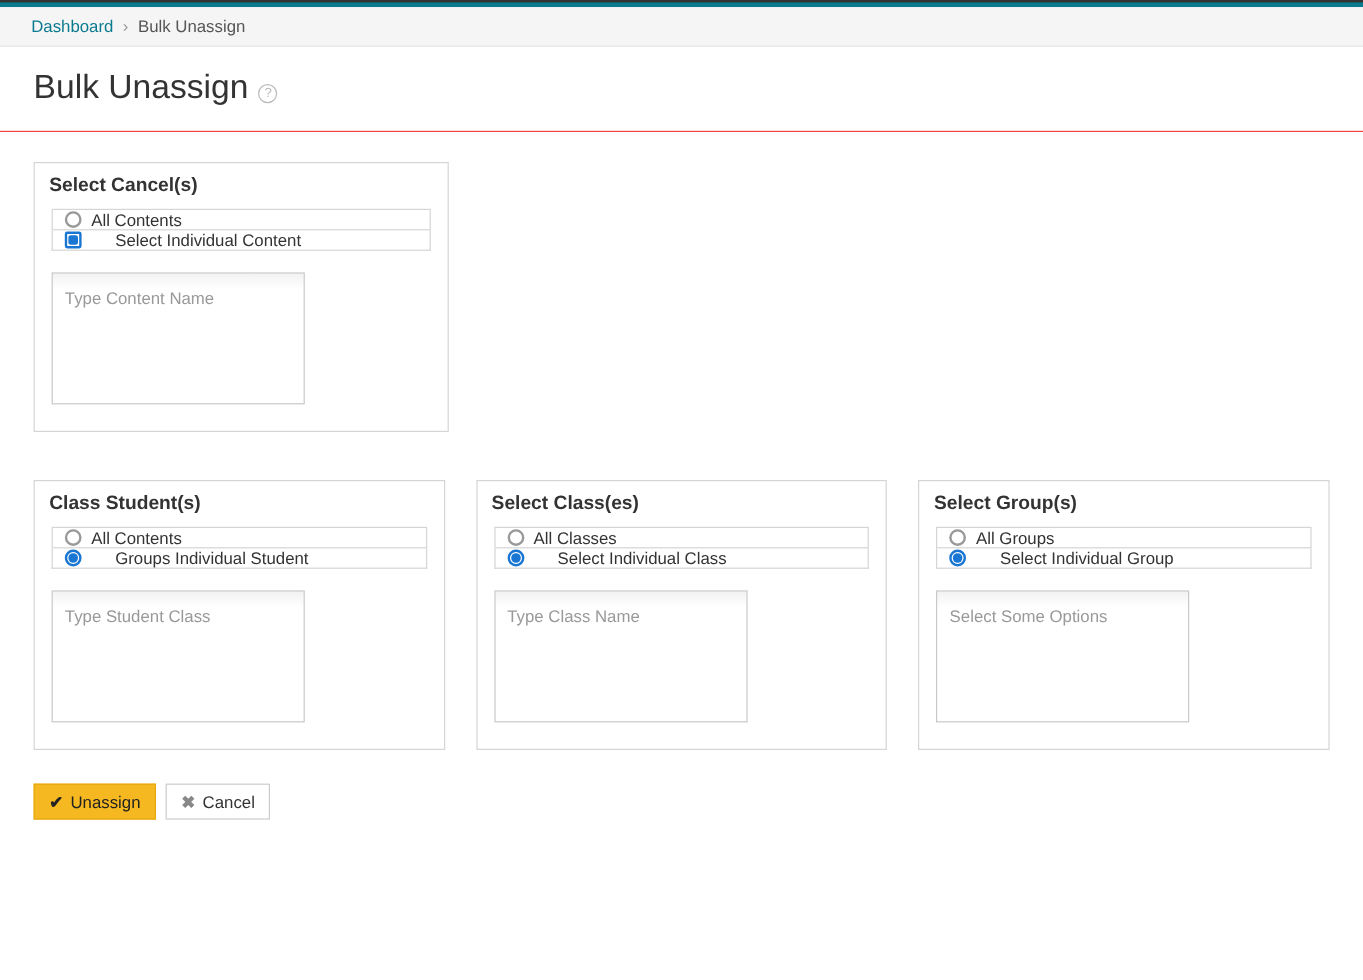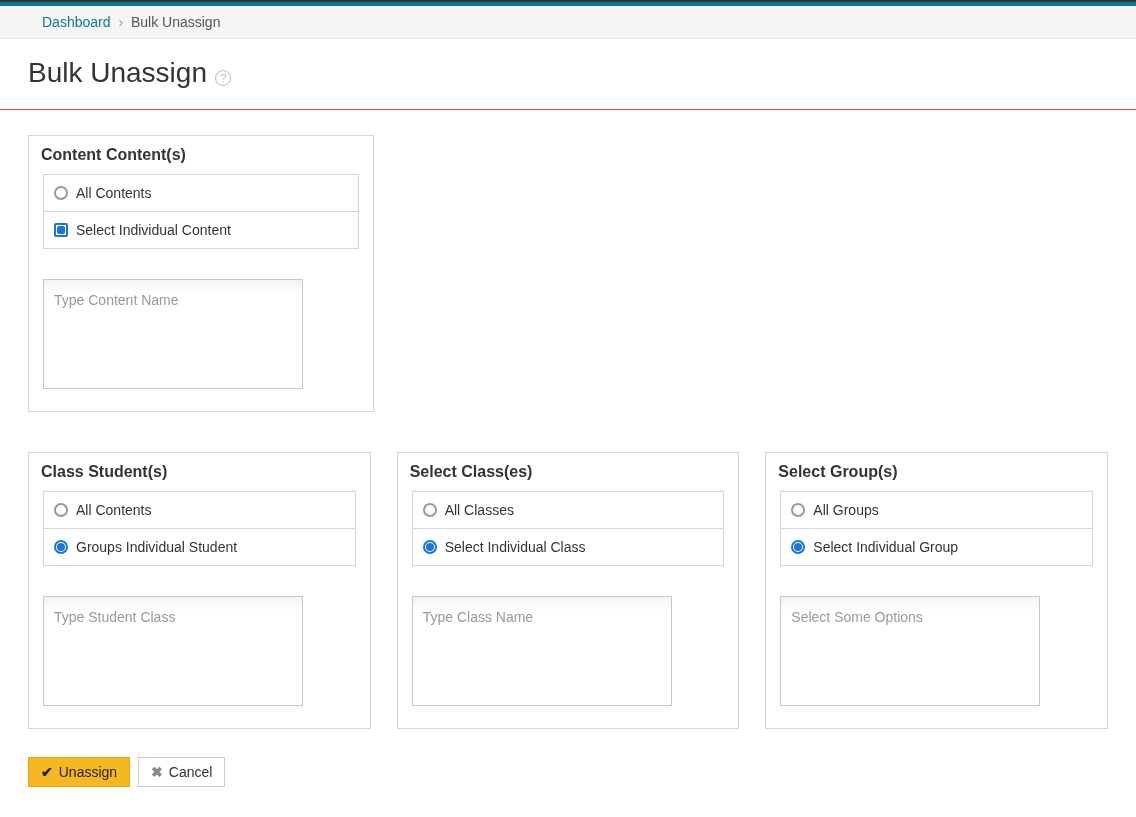--- a/index.html
+++ b/index.html
@@ -14,21 +14,21 @@
       height: 6px;
       background: #0a7a8f;
       border-top: 2px solid #333;
     }
     .breadcrumb {
       background: #f5f5f5;
       border-bottom: 1px solid #e5e5e5;
       padding: 8px 26px;
       font-size: 14px;
     }
-    .breadcrumb a { color: #0a7a8f; text-decoration: none; margin-left: 16px; }
+    .breadcrumb a { color: #0a7a8f; text-decoration: none; }
     .breadcrumb .sep { color: #999; margin: 0 4px; }
     .breadcrumb .cur { color: #555; }
     .page-title {
       padding: 18px 28px 20px;
       border-bottom: 1px solid #ef4444;
     }
     .page-title h1 {
       display: inline-block;
       font-size: 28px;
       font-weight: 400;
@@ -56,28 +56,28 @@
       font-size: 16px;
       font-weight: 600;
       color: #333;
       padding: 10px 12px 8px;
     }
     .panel-body { padding: 2px 14px 22px; }
     .radio-row {
       border: 1px solid #d5d5d5;
       display: flex;
       align-items: center;
-      padding: 10px 10px;
+      padding: 0 10px;
       font-size: 14px;
       color: #333;
       cursor: pointer;
       margin-bottom: 0;
       text-align: right;
     }
-    .radio-row + .radio-row { border-top: none; }
+    .radio-row + .radio-row { border-top: none; gap: 20px; }
     .radio-outer {
       width: 14px; height: 14px;
       border-radius: 50%;
       border: 2px solid #999;
       margin-right: 8px;
       display: inline-flex;
       align-items: center;
       justify-content: center;
       flex-shrink: 0;
     }
@@ -87,22 +87,22 @@
     .radio-inner {
       width: 8px; height: 8px;
       border-radius: 50%;
       background: #1976d2;
     }
     .radio-outer.square {
       border-radius: 2px;
     }
     .radio-outer.square .radio-inner { border-radius: 2px; }
     .multi-input {
-      margin-top: 30px;
-      width: 260px;
+      margin-top: 18px;
+      width: 211px;
       min-height: 110px;
       border: 1px solid #c8c8c8;
       background: linear-gradient(to bottom, #f2f2f2 0%, #ffffff 12%);
       padding: 12px 10px;
       font-size: 14px;
       color: #999;
     }
     .row-3 {
       display: flex;
       gap: 26px;
@@ -144,21 +144,21 @@
 </div>
 
 <div class="page-title">
   <h1>Bulk Unassign</h1>
   <span class="help-icon">?</span>
 </div>
 
 <div class="content">
 
   <div class="panel">
-    <div class="panel-header">Content Content(s)</div>
+    <div class="panel-header">Select Cancel(s)</div>
     <div class="panel-body">
       <div class="radio-row">
         <span class="radio-outer"></span>
         <span>All Contents</span>
       </div>
       <div class="radio-row">
         <span class="radio-outer square selected">
             <span class="radio-inner"></span>
           </span>
         <span>Select Individual Content</span>

